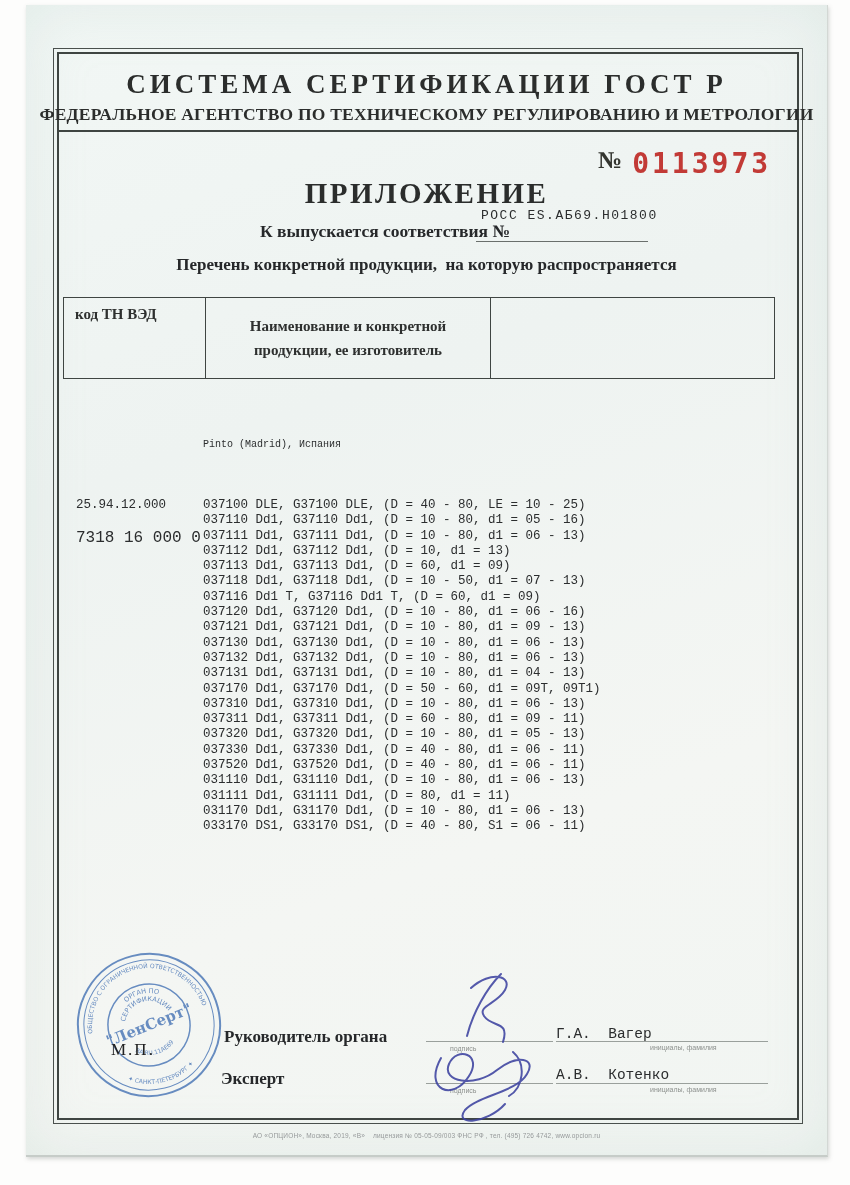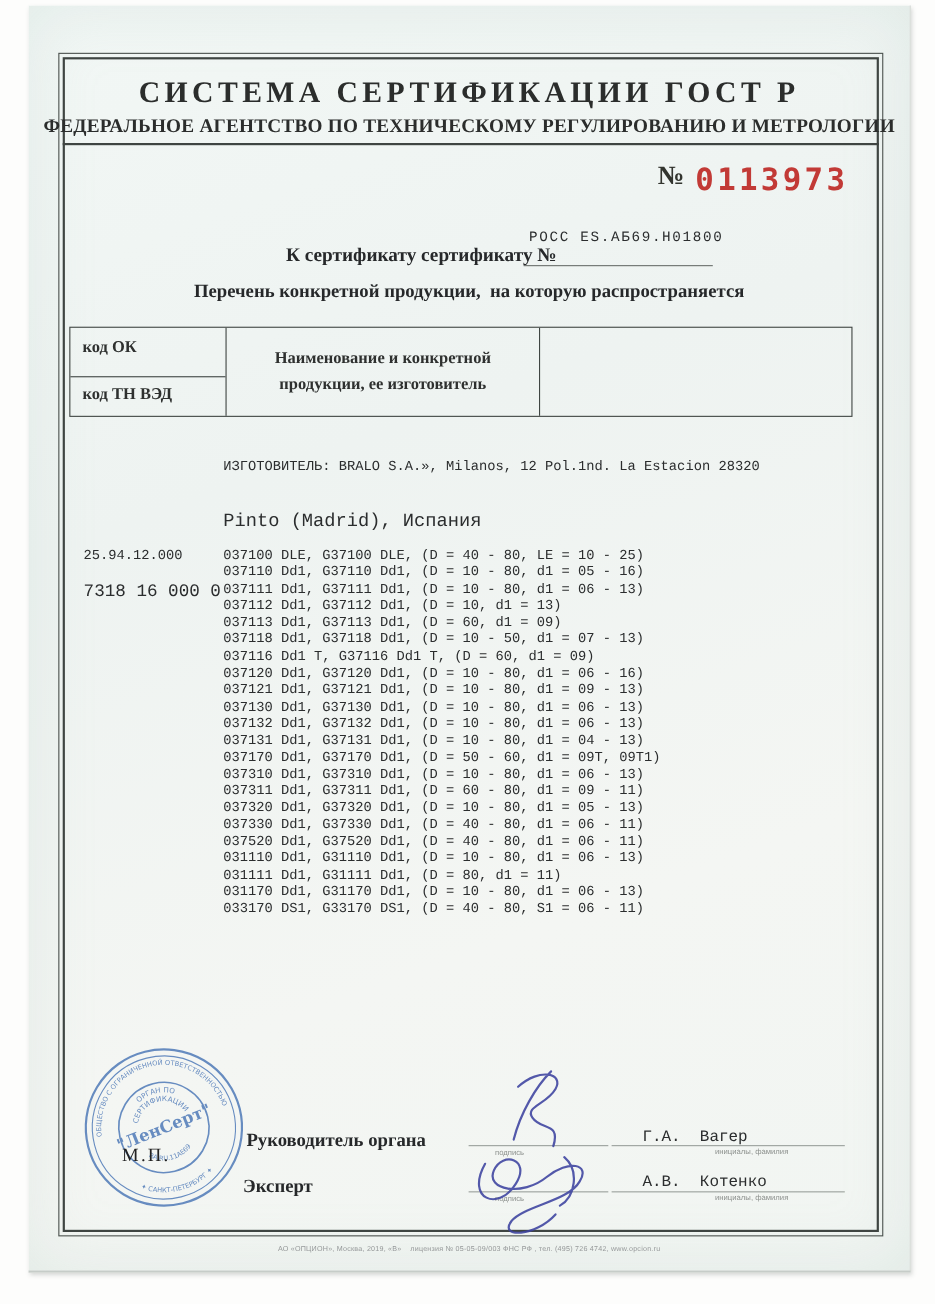--- a/index.html
+++ b/index.html
@@ -48,38 +48,38 @@
   .tbl .c1 .sub1 { height:45px; border-bottom:1.4px solid #3f4542; padding:10px 0 0 11px; }
   .tbl .c1 .sub2 { flex:1; padding:8px 0 0 11px; }
   .tbl .c2 { width:285px; border-right:1.4px solid #3f4542; display:flex;
              align-items:center; justify-content:center; text-align:center;
              white-space:pre-line; line-height:24px; }
   .tbl .c3 { flex:1; display:flex; align-items:center; justify-content:center;
              text-align:center; white-space:pre-line; line-height:24px; }
 
   .mono { font-family:"Liberation Mono", monospace; color:#2b2d2e; white-space:pre; }
   .manu1 { left:177px; top:412px; font-size:12.5px; }
-  .manu2 { left:177px; top:460px; font-size:17px; }
+  .manu2 { left:177px; top:434px; font-size:10px; }
   .code-ok    { left:50px; top:493px; font-size:12.5px; }
   .code-tnved { left:50px; top:524px; font-size:16px; }
   .products   { left:177px; top:493px; font-size:12.5px; line-height:15.3px; }
 
   
   .mp { left:85px; top:1035px; font-size:17px; letter-spacing:2px; color:#222; }
   .role1 { left:198px; top:1022px; font-size:17px; font-weight:bold; }
   .role2 { left:195px; top:1064px; font-size:17px; font-weight:bold; }
   .sline { border-top:1.2px solid #9aa09c; height:0; }
   .sl1 { left:400px; top:1036px; width:127px; }
   .nl1 { left:530px; top:1036px; width:212px; }
   .sl2 { left:400px; top:1078px; width:127px; }
   .nl2 { left:530px; top:1078px; width:212px; }
   .cap { font-family:"Liberation Sans", sans-serif; font-size:7px; color:#8d918e; }
   .cap-s1 { left:424px; top:1040px; } .cap-n1 { left:624px; top:1039px; }
   .cap-s2 { left:424px; top:1082px; } .cap-n2 { left:624px; top:1081px; }
-  .sig-name { font-family:"Liberation Mono", monospace; font-size:14.5px; color:#2b2d2e; white-space:pre;margin-left:28px; }
+  .sig-name { font-family:"Liberation Mono", monospace; font-size:14.5px; color:#2b2d2e; white-space:pre; }
   .nm1 { left:530px; top:1021px; } .nm2 { left:530px; top:1062px; }
 
   .stamp-box { left:46px; top:943px; width:154px; height:154px; transform:rotate(-14deg); opacity:.85; }
   .sig-ink   { left:387px; top:957px; width:180px; height:170px; }
 
   .footer { top:1127px; font-family:"Liberation Sans", sans-serif; font-size:6.5px;
             color:#96999a; letter-spacing:.2px; white-space:pre; }
 </style>
 </head>
 <body>
@@ -92,37 +92,36 @@
     </div>
 
     <div class="abs center sys-title">СИСТЕМА СЕРТИФИКАЦИИ ГОСТ Р</div>
     <div class="abs center agency-title">ФЕДЕРАЛЬНОЕ АГЕНТСТВО ПО ТЕХНИЧЕСКОМУ РЕГУЛИРОВАНИЮ И МЕТРОЛОГИИ</div>
     <div class="abs head-rule"></div>
 
     <div class="abs num-block">
       <span class="num-sign">№</span><span class="num-value">0113973</span>
     </div>
 
+    <div class="abs center doc-title">ПРИЛОЖЕНИЕ</div>
 
-    <div class="abs cert-label">К сертификату сертификату №</div>
+    <div class="abs cert-label">К выпускается соответствия №</div>
     <div class="abs cert-number mono">РОСС ES.АБ69.Н01800</div>
     <div class="abs cert-line"></div>
 
     <div class="abs center subtitle1">Перечень конкретной продукции,  на которую распространяется</div>
 
     <div class="abs tbl">
       <div class="c1">
-        <div class="sub1">код ОК</div>
         <div class="sub2">код ТН ВЭД</div>
       </div>
       <div class="c2">Наименование и конкретной
 продукции, ее изготовитель</div>
     </div>
 
-    <div class="abs mono manu1">ИЗГОТОВИТЕЛЬ: BRALO S.A.», Milanos, 12 Pol.1nd. La Estacion 28320</div>
     <div class="abs mono manu2">Pinto (Madrid), Испания</div>
 
     <div class="abs mono code-ok">25.94.12.000</div>
     <div class="abs mono code-tnved">7318 16 000 0</div>
 
     <div class="abs mono products"><div>037100 DLE, G37100 DLE, (D = 40 - 80, LE = 10 - 25)</div><div>037110 Dd1, G37110 Dd1, (D = 10 - 80, d1 = 05 - 16)</div><div>037111 Dd1, G37111 Dd1, (D = 10 - 80, d1 = 06 - 13)</div><div>037112 Dd1, G37112 Dd1, (D = 10, d1 = 13)</div><div>037113 Dd1, G37113 Dd1, (D = 60, d1 = 09)</div><div>037118 Dd1, G37118 Dd1, (D = 10 - 50, d1 = 07 - 13)</div><div>037116 Dd1 T, G37116 Dd1 T, (D = 60, d1 = 09)</div><div>037120 Dd1, G37120 Dd1, (D = 10 - 80, d1 = 06 - 16)</div><div>037121 Dd1, G37121 Dd1, (D = 10 - 80, d1 = 09 - 13)</div><div>037130 Dd1, G37130 Dd1, (D = 10 - 80, d1 = 06 - 13)</div><div>037132 Dd1, G37132 Dd1, (D = 10 - 80, d1 = 06 - 13)</div><div>037131 Dd1, G37131 Dd1, (D = 10 - 80, d1 = 04 - 13)</div><div>037170 Dd1, G37170 Dd1, (D = 50 - 60, d1 = 09T, 09T1)</div><div>037310 Dd1, G37310 Dd1, (D = 10 - 80, d1 = 06 - 13)</div><div>037311 Dd1, G37311 Dd1, (D = 60 - 80, d1 = 09 - 11)</div><div>037320 Dd1, G37320 Dd1, (D = 10 - 80, d1 = 05 - 13)</div><div>037330 Dd1, G37330 Dd1, (D = 40 - 80, d1 = 06 - 11)</div><div>037520 Dd1, G37520 Dd1, (D = 40 - 80, d1 = 06 - 11)</div><div>031110 Dd1, G31110 Dd1, (D = 10 - 80, d1 = 06 - 13)</div><div>031111 Dd1, G31111 Dd1, (D = 80, d1 = 11)</div><div>031170 Dd1, G31170 Dd1, (D = 10 - 80, d1 = 06 - 13)</div><div>033170 DS1, G33170 DS1, (D = 40 - 80, S1 = 06 - 11)</div></div>
 
     <svg class="abs stamp-box" viewBox="0 0 154 154">
       <defs>
         <path id="arcTopOuter" d="M 20,77 A 57,57 0 1 1 134,77"></path>

